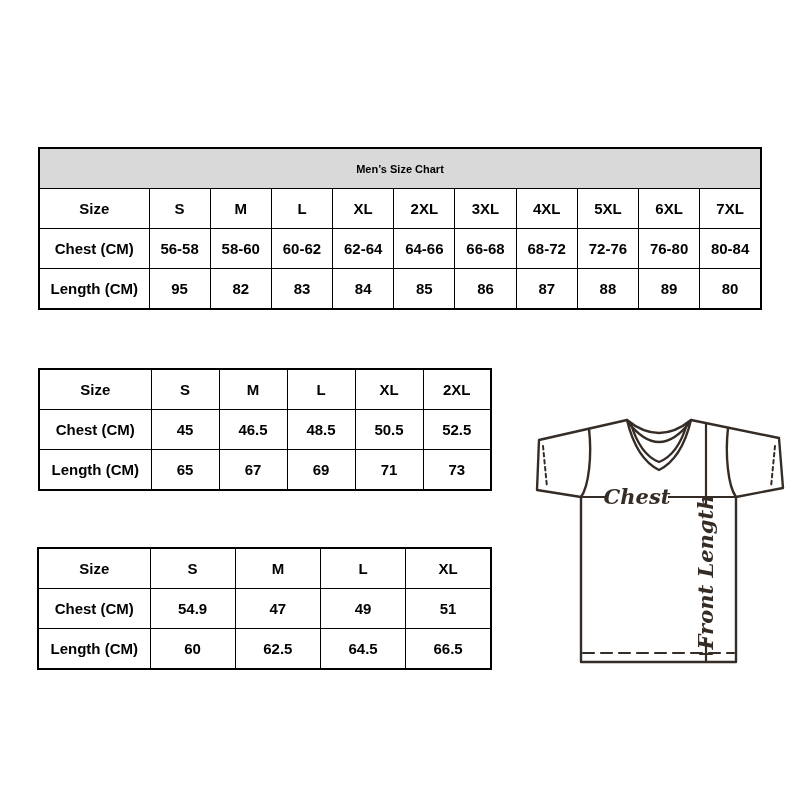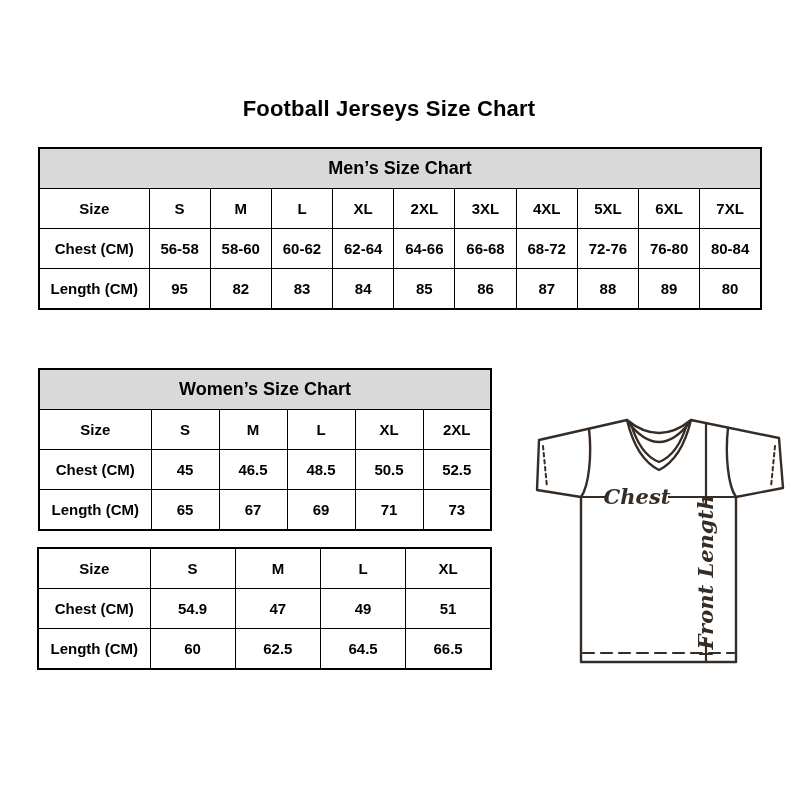--- a/index.html
+++ b/index.html
@@ -13,40 +13,39 @@
   }
   .tbl{position:absolute;}
   .tbl table{
     width:100%;border-collapse:collapse;table-layout:fixed;
     border:2px solid #000;font-weight:bold;font-size:15px;
   }
   .tbl td{
     border:1px solid #000;text-align:center;vertical-align:middle;
     height:39px;padding:0 2px;overflow:hidden;white-space:nowrap;
   }
-  .tbl tr.caption-row td{background:#d9d9d9;font-size:18px;}
+  .tbl tr.caption-row td{background:#d9d9d9;font-size:11px;}
   .tbl-men{left:38px;top:147px;width:724px;}
   .tbl-women{left:38px;top:368px;width:454px;}
   .tbl-youth{left:37px;top:547px;width:455px;}
   .tbl-men col.c0{width:110px;}
   .tbl-women col.c0{width:112px;}
   .tbl-youth col.c0{width:112px;}
   .jersey{position:absolute;left:526px;top:400px;width:270px;height:285px;}
   .jersey svg{display:block;}
   .jersey text{
     font-family:"DejaVu Serif","Liberation Serif",serif;
     font-style:italic;font-weight:bold;
   }
 </style>
 </head>
 <body>
 
 <div class="page">
 
-  <h1 class="title">Football Jerseys Size Chart</h1>
 
   <div class="tbl tbl-men">
     <table>
       <colgroup>
           <col class="c0">
           <col span="10">
         </colgroup>
     <tbody>
           <tr class="caption-row">
             <td colspan="11">Men’s Size Chart</td>
@@ -94,23 +93,20 @@
       </table>
   </div>
 
   <div class="tbl tbl-women">
     <table>
       <colgroup>
           <col class="c0">
           <col span="5">
         </colgroup>
     <tbody>
-          <tr class="caption-row">
-            <td colspan="6">Women’s Size Chart</td>
-          </tr>
           <tr>
             <td>Size</td>
             <td>S</td>
             <td>M</td>
             <td>L</td>
             <td>XL</td>
             <td>2XL</td>
           </tr>
           <tr>
             <td>Chest (CM)</td>

